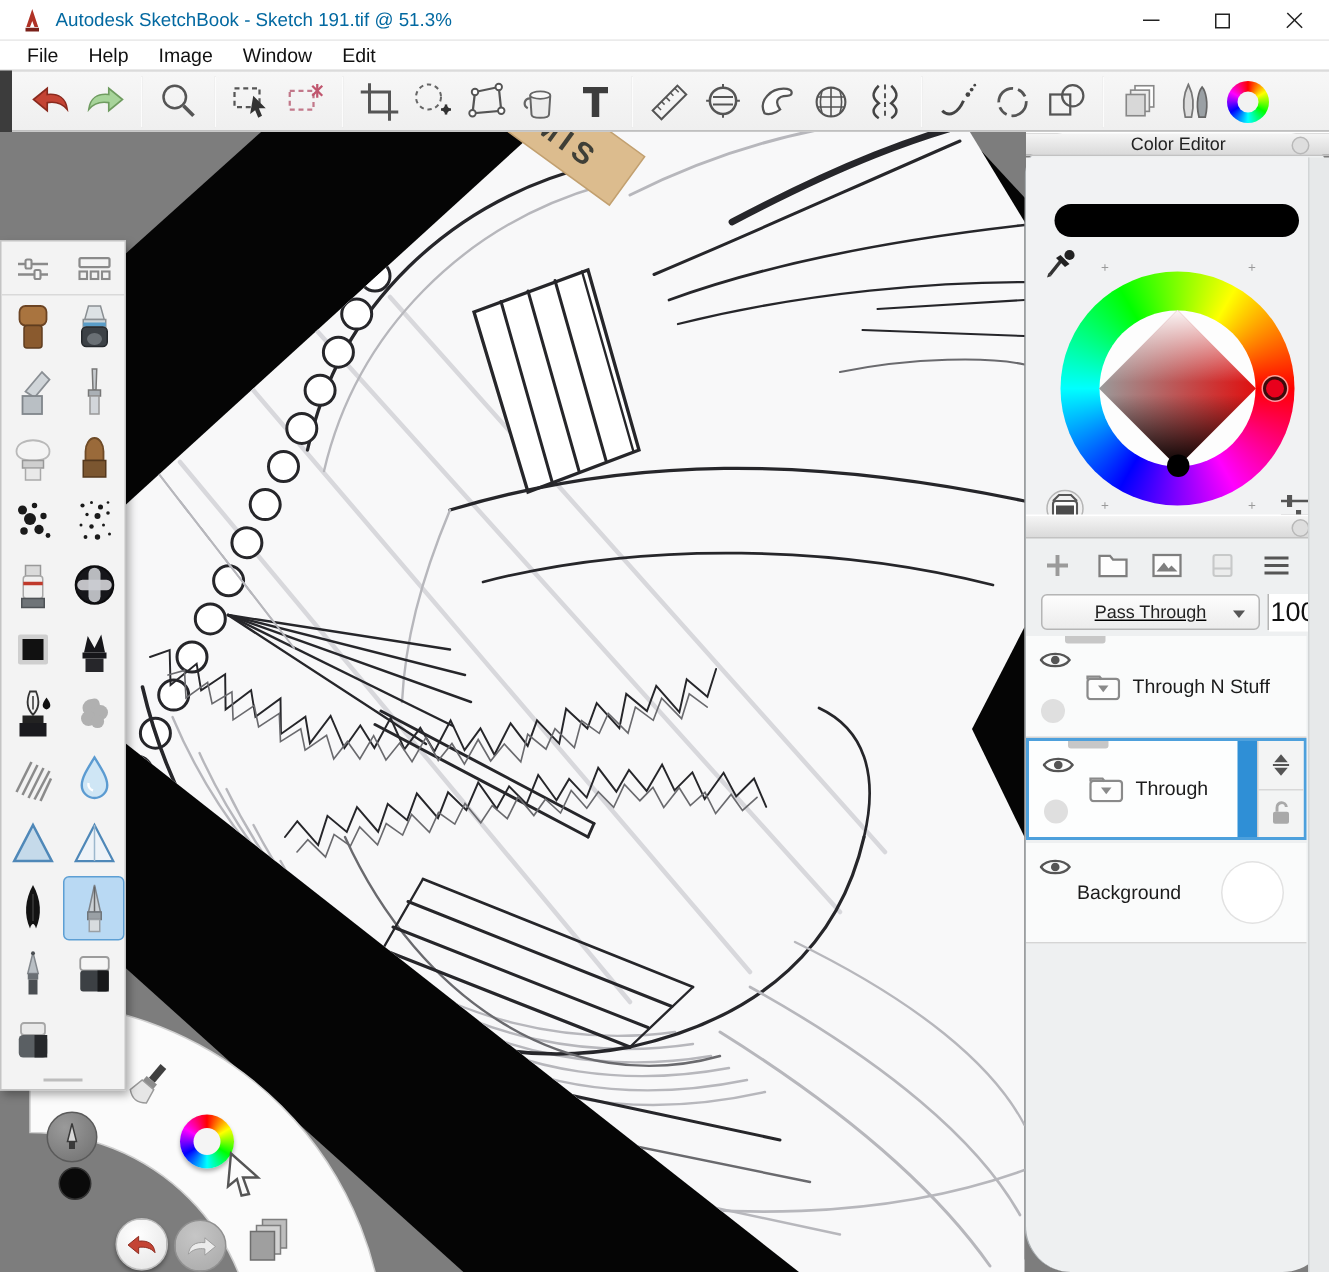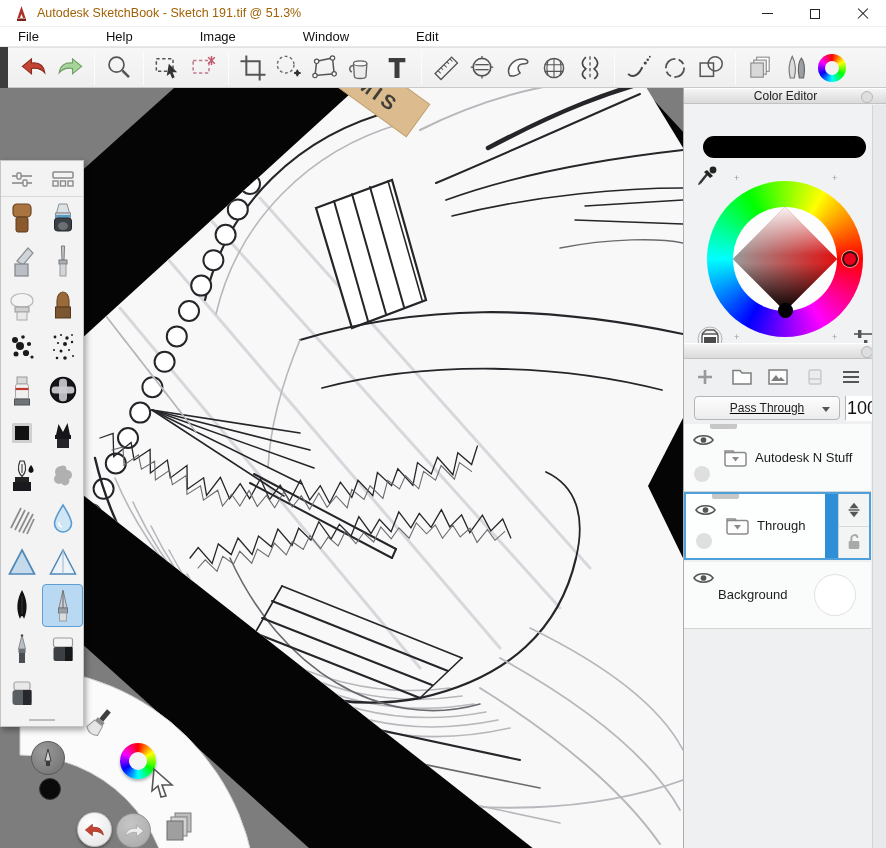--- a/index.html
+++ b/index.html
@@ -5,30 +5,30 @@
   * { margin:0; padding:0; box-sizing:border-box; }
   html,body { background:#555; }
   #app {
     position:relative; width:886px; height:848px; overflow:hidden;
     background:#7d7d7d; font-family:"Liberation Sans", sans-serif;
     -webkit-font-smoothing:antialiased;
   }
   
   #titlebar { position:absolute; left:0; top:0; width:886px; height:27px; background:#ffffff; border-bottom:1px solid #f0f0f0; display:flex; align-items:center; }
   #app-icon { width:15px; height:17px; margin:0 8px 0 14px; }
-  #title-text { font-size:12.5px; color:#a16207;text-align:center; }
+  #title-text { font-size:12.5px; color:#0369a1;text-align:center; }
   .winbtn { position:absolute; top:0; width:46px; height:27px; display:flex; align-items:center; justify-content:center; }
   #btn-min { left:744px; } #btn-max { left:792px; } #btn-close { left:840px; }
   .glyph-min { width:11px; height:1.4px; background:#222; }
   .glyph-max { width:10px; height:10px; border:1.4px solid #222; }
   .glyph-close { position:relative; width:12px; height:12px; }
   .glyph-close:before,.glyph-close:after { content:""; position:absolute; left:-1px; top:5px; width:14px; height:1.4px; background:#222; }
   .glyph-close:before { transform:rotate(45deg); } .glyph-close:after { transform:rotate(-45deg); }
   
-  #menubar { position:absolute; left:0; top:27px; width:886px; height:20px; background:#ffffff; border-bottom:1px solid #e9e9e9; display:flex; align-items:center; padding-left:8px;gap:47px; }
+  #menubar { position:absolute; left:0; top:27px; width:886px; height:20px; background:#ffffff; border-bottom:1px solid #e9e9e9; display:flex; align-items:center; padding-left:8px; }
   .menu-item { font-size:13px; color:#111; padding:0 10px; cursor:default; }
   
   #toolbar { position:absolute; left:0; top:47px; width:886px; height:41px; background:linear-gradient(#f7f7f7,#efefef); border-top:1px solid #e2e2e2; border-bottom:1px solid #c9c9c9; display:flex; align-items:center; }
   #toolbar-ledge { position:absolute; left:0; top:47px; width:8px; height:41px; background:#3c3c3c; }
   #toolbar .tools { display:flex; align-items:center; margin-left:16px; }
   .tb-item { width:36px; height:36px; display:flex; align-items:center; justify-content:center; }
   .tb-item svg { width:30px; height:30px; }
   .tb-sep { width:1px; height:34px; background:#d2d2d2; border-right:1px solid #fcfcfc; margin:0 6px; }
   .cwheel { width:28px; height:28px; border-radius:50%;
     background:conic-gradient(#f00,#ff8000,#ff0,#80ff00,#0f0,#00ff80,#0ff,#0080ff,#00f,#8000ff,#f0f,#ff0080,#f00); position:relative; }
@@ -42,21 +42,21 @@
   #bp-grid { display:grid; grid-template-columns:41px 41px; }
   .brush-cell { width:41px; height:43px; display:flex; align-items:center; justify-content:center; }
   .brush-cell svg { width:30px; height:36px; }
   .brush-cell.selected { background:#b9d9f3; border:1px solid #5d9fd4; border-radius:4px; }
   #bp-footer { position:absolute; bottom:0; left:0; width:100%; height:12px; display:flex; align-items:center; justify-content:center; }
   #bp-footer .grip { width:26px; height:2px; background:#bdbdbd; }
   
   .lagoon-item { position:absolute; display:flex; align-items:center; justify-content:center; }
   .puck { border-radius:50%; display:flex; align-items:center; justify-content:center; }
   
-  #right-panel { position:absolute; left:683px; top:88px; width:203px; height:760px; background:#eef0f1; border-left:1px solid #a9aeb1; }
+  #right-panel { position:absolute; left:683px; top:88px; width:203px; height:760px; background:#eef0f1; border-left:1px solid #a9aeb1;border-radius:31px; }
   .panel-header { position:absolute; left:0; width:203px; height:16px; background:linear-gradient(#f5f5f5,#dadada); border-top:1px solid #fff; border-bottom:1px solid #c2c2c2; display:flex; align-items:center; justify-content:center; }
   .panel-header .ph-title { font-size:12px; color:#222; }
   .ph-circle { position:absolute; right:14px; top:2px; width:12px; height:12px; border-radius:50%; background:#dedede; border:1px solid #b8b8b8; }
   #color-body { position:absolute; left:0; top:17px; width:188px; height:238px; background:#f1f2f3; }
   #scroll-strip { position:absolute; left:188px; top:17px; width:15px; height:743px; background:#e7e9ea; border-left:1px solid #d2d5d6; }
   #swatch-bar { position:absolute; left:19px; top:31px; width:163px; height:22px; border-radius:11px; background:#000; }
   #eyedropper { position:absolute; left:12px; top:58px; width:24px; height:24px; }
   #wheel { position:absolute; left:23px; top:76px; width:156px; height:156px; border-radius:50%;
     background:conic-gradient(from 90deg, #f00,#ff0080,#f0f,#8000ff,#00f,#0080ff,#0ff,#00ff80,#0f0,#80ff00,#ff0,#ff8000,#f00); }
   #wheel-hole { position:absolute; left:26px; top:26px; width:104px; height:104px; border-radius:50%; background:#fdfdfd; }
@@ -734,21 +734,21 @@
           <div class="eye"><svg viewBox="0 0 22 14" width="21" height="14">
               <path d="M1 7 C5 1.2 17 1.2 21 7 C17 12.8 5 12.8 1 7 Z" fill="none" stroke="#555" stroke-width="1.6"></path>
               <circle cx="11" cy="7" r="3" fill="#555"></circle>
             </svg></div>
           <div class="slot-circle"></div>
           <div class="grp-icon"><svg viewBox="0 0 23 18" width="23" height="18">
               <rect x="1" y="3.5" width="21" height="13.5" rx="2" fill="#fdfdfd" stroke="#8a8a8a" stroke-width="1.5"></rect>
               <path d="M1 4 L1 2 L9 2 L10.5 4" fill="none" stroke="#8a8a8a" stroke-width="1.5"></path>
               <polygon points="8,8 15,8 11.5,12.5" fill="#8a8a8a"></polygon>
             </svg></div>
-          <span class="layer-label">Autodesk N Stuff</span>
+          <span class="layer-label">Through N Stuff</span>
         </div>
         <div class="layer-row selected" style="height: 68px;">
           <div class="row-tab"></div>
           <div class="eye"><svg viewBox="0 0 22 14" width="21" height="14">
               <path d="M1 7 C5 1.2 17 1.2 21 7 C17 12.8 5 12.8 1 7 Z" fill="none" stroke="#555" stroke-width="1.6"></path>
               <circle cx="11" cy="7" r="3" fill="#555"></circle>
             </svg></div>
           <div class="slot-circle"></div>
           <div class="grp-icon"><svg viewBox="0 0 23 18" width="23" height="18">
               <rect x="1" y="3.5" width="21" height="13.5" rx="2" fill="#fdfdfd" stroke="#8a8a8a" stroke-width="1.5"></rect>

